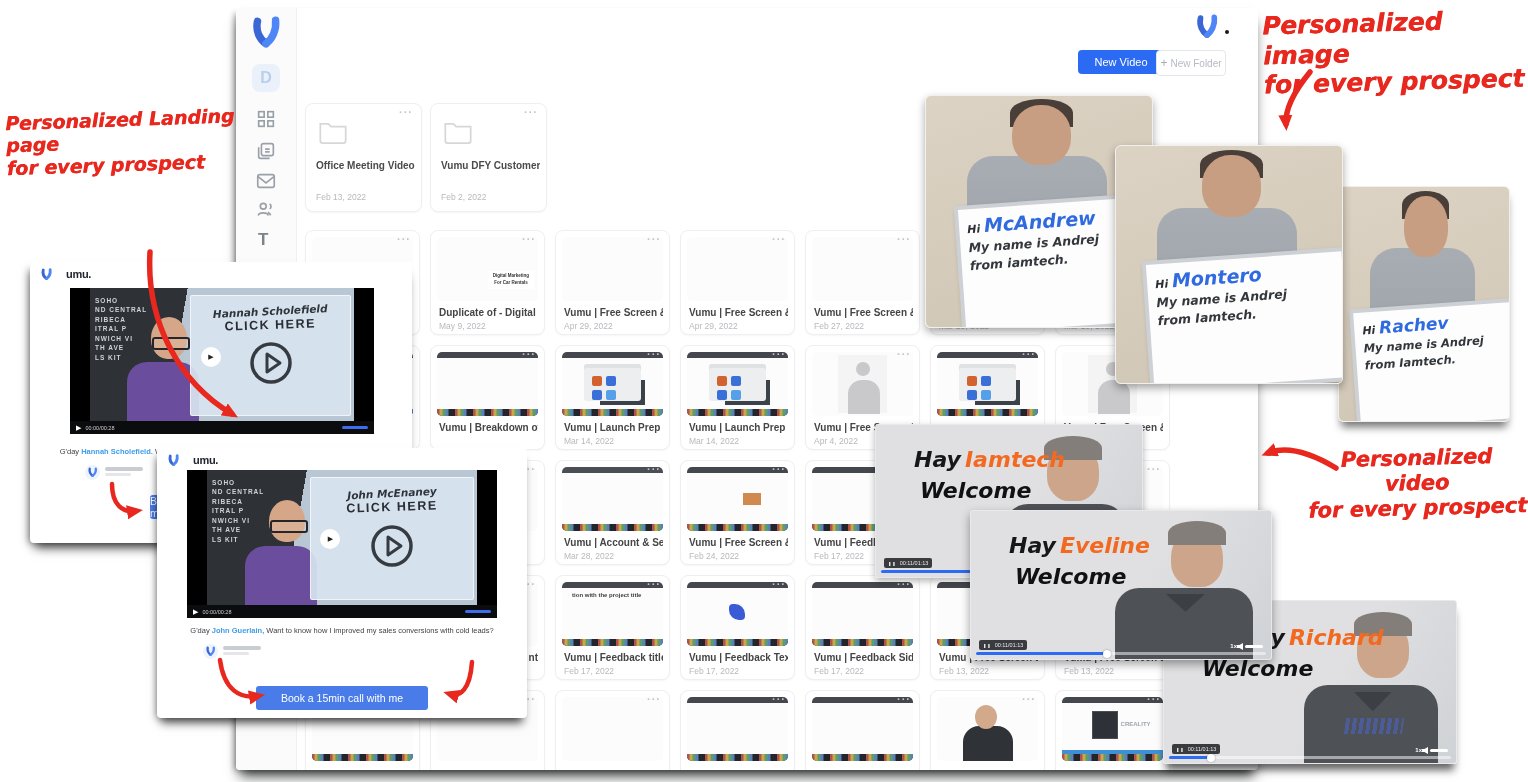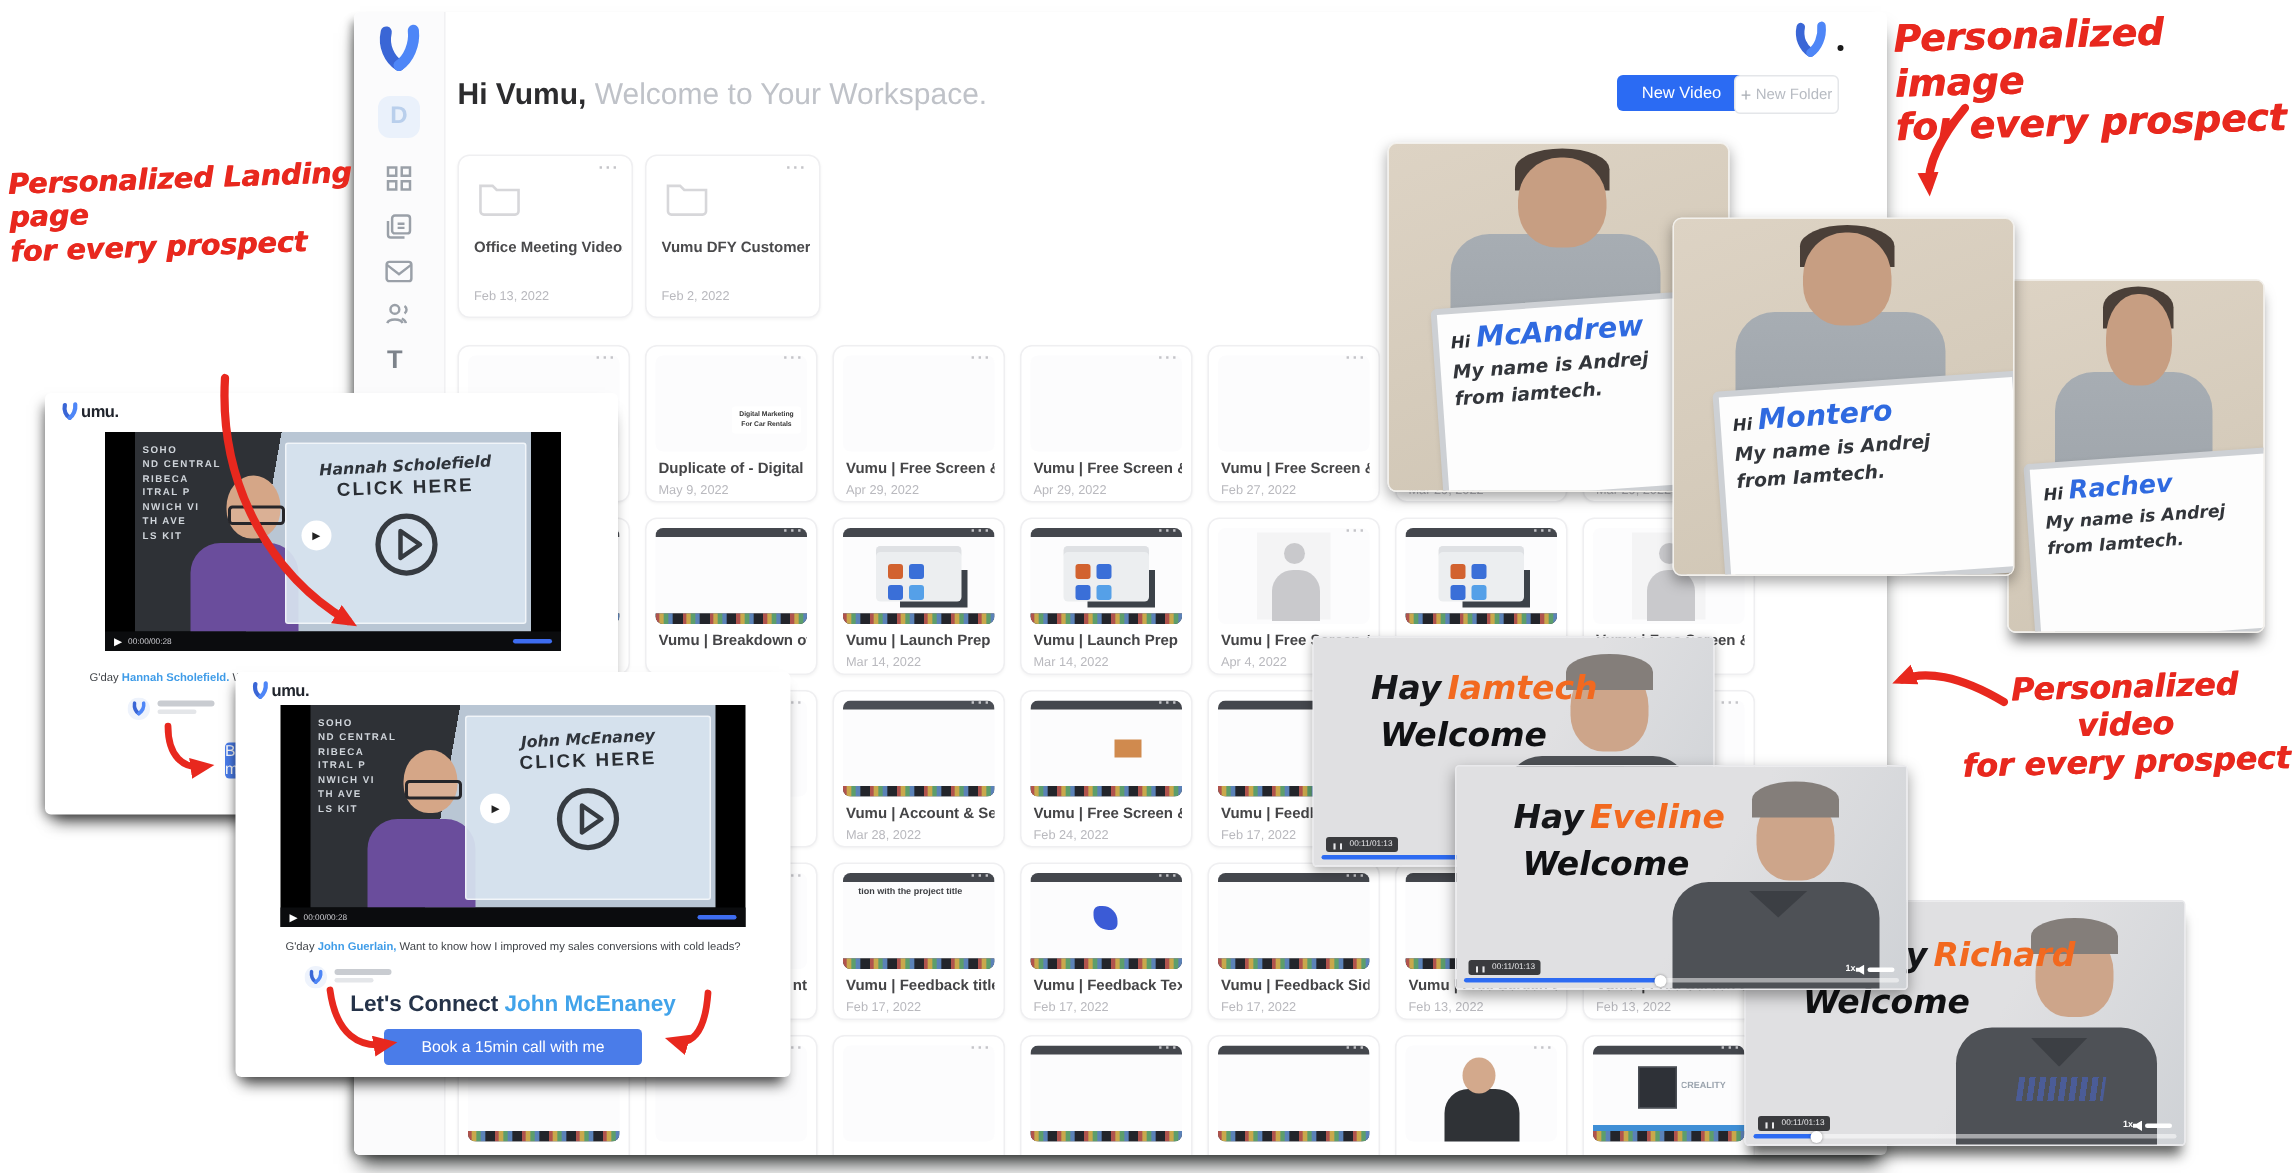--- a/index.html
+++ b/index.html
@@ -92,21 +92,21 @@
   .th-printer .ttext{color:#9aa3ad;left:58%;top:24px;}
   .th-printer::after{content:"";position:absolute;left:30%;top:22%;width:24px;height:26px;background:#2e3137;border:1px solid #4a4e55;}
   .bluebar{left:0;right:0;bottom:7px;height:4px;background:#3f8fd6;}
 
   
   .lcard{position:absolute;background:#fff;border-radius:4px;}
   .hannah{left:30px;top:262px;width:382px;height:281px;z-index:10;
           box-shadow:-5px 4px 8px -4px rgba(0,0,0,.55), 0 10px 10px -5px rgba(0,0,0,.65);}
   .john{left:157px;top:448px;width:370px;height:270px;z-index:11;
         box-shadow:-4px 4px 8px -4px rgba(0,0,0,.5), 0 9px 9px -4px rgba(0,0,0,.6);}
-  .llogo{position:absolute;left:10px;top:6px;display:flex;align-items:center;gap:1px;}
+  .llogo{position:absolute;left:10px;top:6px;display:flex;align-items:flex-start;gap:13px;}
   .llogo svg{width:13px;height:13px;}
   .llogo span{font-size:11px;font-weight:800;color:#20242c;letter-spacing:-.3px;}
   .player{position:absolute;background:#000;}
   .hannah .player{left:40px;top:26px;width:304px;height:146px;}
   .john .player{left:30px;top:22px;width:310px;height:148px;}
   .scene{position:absolute;left:20px;right:20px;top:0;bottom:13px;overflow:hidden;
          background:linear-gradient(100deg,#2e3136 0 34%,#b9c6d4 34% 100%);}
   .sign{position:absolute;left:5px;top:8px;color:#cfd4da;font-weight:800;font-size:6.5px;line-height:1.45;letter-spacing:1px;white-space:nowrap;}
   .mbody{position:absolute;left:14%;top:56%;width:72px;height:66px;border-radius:20px 20px 0 0;background:#6a4d9c;}
   .mhead{position:absolute;left:23%;top:22%;width:36px;height:42px;border-radius:50% 50% 46% 46%;background:#d5a687;}
@@ -254,23 +254,20 @@
       <span class="sic" style="top:190px">
         <svg viewBox="0 0 24 24" fill="none" stroke="currentColor" stroke-width="1.8">
             <circle cx="9" cy="9" r="3.2"></circle>
             <path d="M3.5 19 c1-3.6 10-3.6 11 0"></path>
             <path d="M16 6.5 a3.2 3.2 0 0 1 0 5.4 M17 19 c-.3-1.6-1.4-2.7-3-3.3"></path>
           </svg>
       </span>
       <span class="stext" style="top:222px">T</span>
     </div>
 
-    <div class="greet">
-      <b>Hi Vumu,</b><span> Welcome to Your Workspace.</span>
-    </div>
 
     <div class="btn-newvideo">New Video</div>
     <div class="btn-newfolder">
       <span class="plus">+</span>
       <span>New Folder</span>
     </div>
     <svg class="minilogo" viewBox="0 0 32 32">
       <path d="M8 5 C6 14 10 22 16 26" stroke="#3a66d6" stroke-width="7" stroke-linecap="round" fill="none"></path>
       <path d="M25 4 C26 13 22 22 16 26" stroke="#4e86f7" stroke-width="7" stroke-linecap="round" fill="none"></path>
     </svg>
@@ -645,23 +642,20 @@
       <svg viewBox="0 0 32 32">
           <circle cx="16" cy="16" r="16" fill="#eef3fc"></circle>
           <path d="M10 8 C9 15 12 20 16 23" stroke="#3a66d6" stroke-width="5" stroke-linecap="round" fill="none"></path>
           <path d="M23 8 C24 15 20 20 16 23" stroke="#4e86f7" stroke-width="5" stroke-linecap="round" fill="none"></path>
         </svg>
       <span class="avbars">
           <i></i>
           <i></i>
         </span>
     </div>
-    <div class="connect">
-      <span style="color:#253349">Let's Connect </span><span>John McEnaney</span>
-    </div>
     <a class="lbtn">Book a 15min call with me</a>
   </div>
 
   <div class="pcard p-mcandrew">
     <i class="wp-shirt"></i>
     <i class="wp-hair"></i>
     <i class="wp-head"></i>
     <div class="board">
       <span class="bhi">Hi</span><span class="bname">McAndrew</span>
       <div class="bl">My name is Andrej</div>

